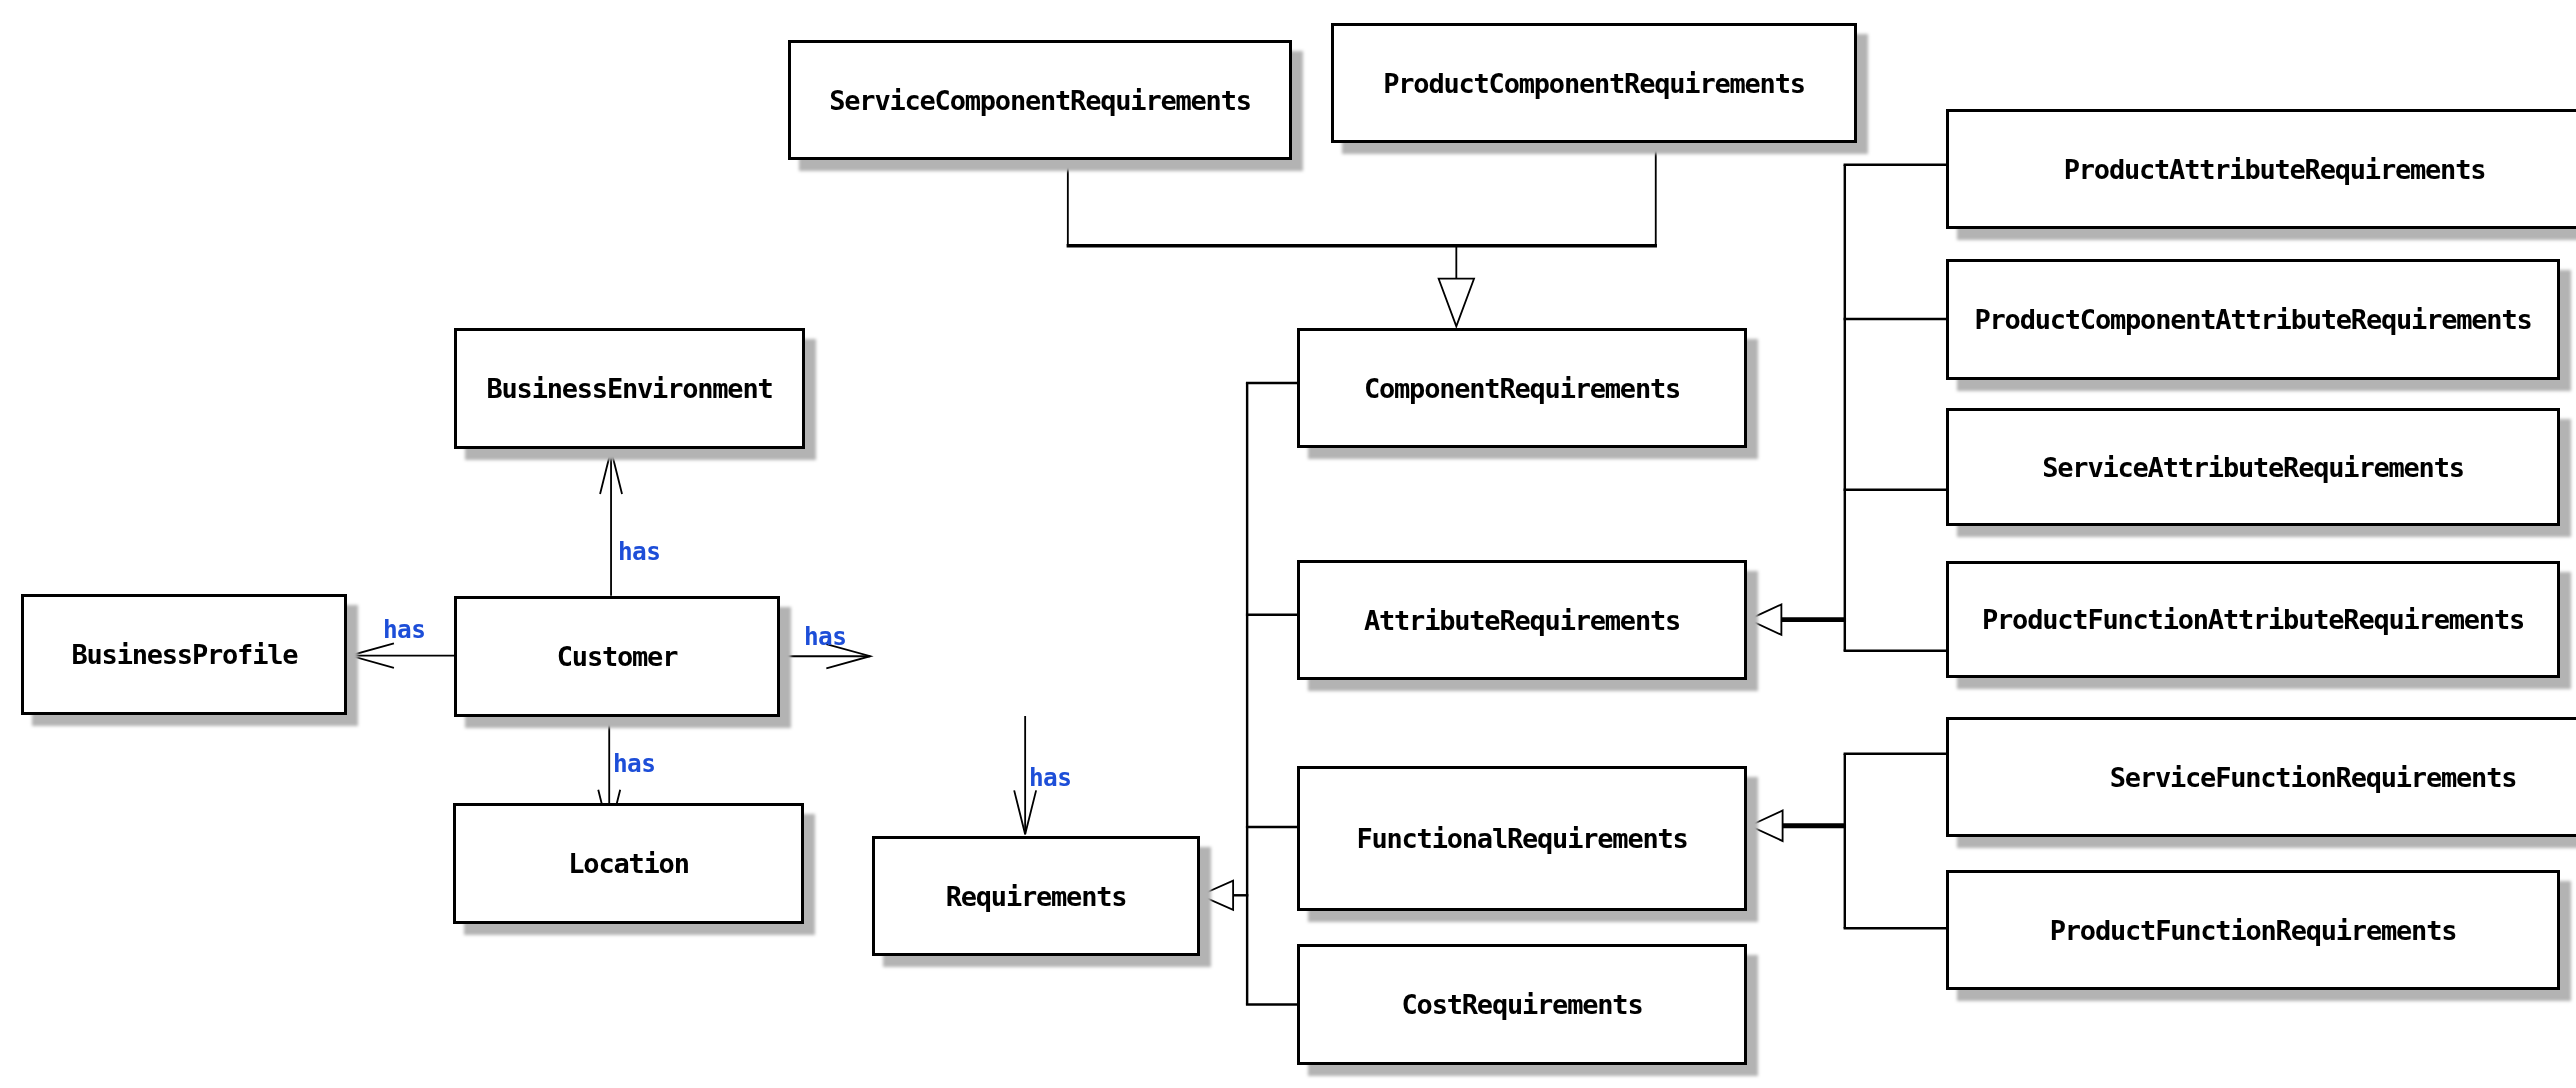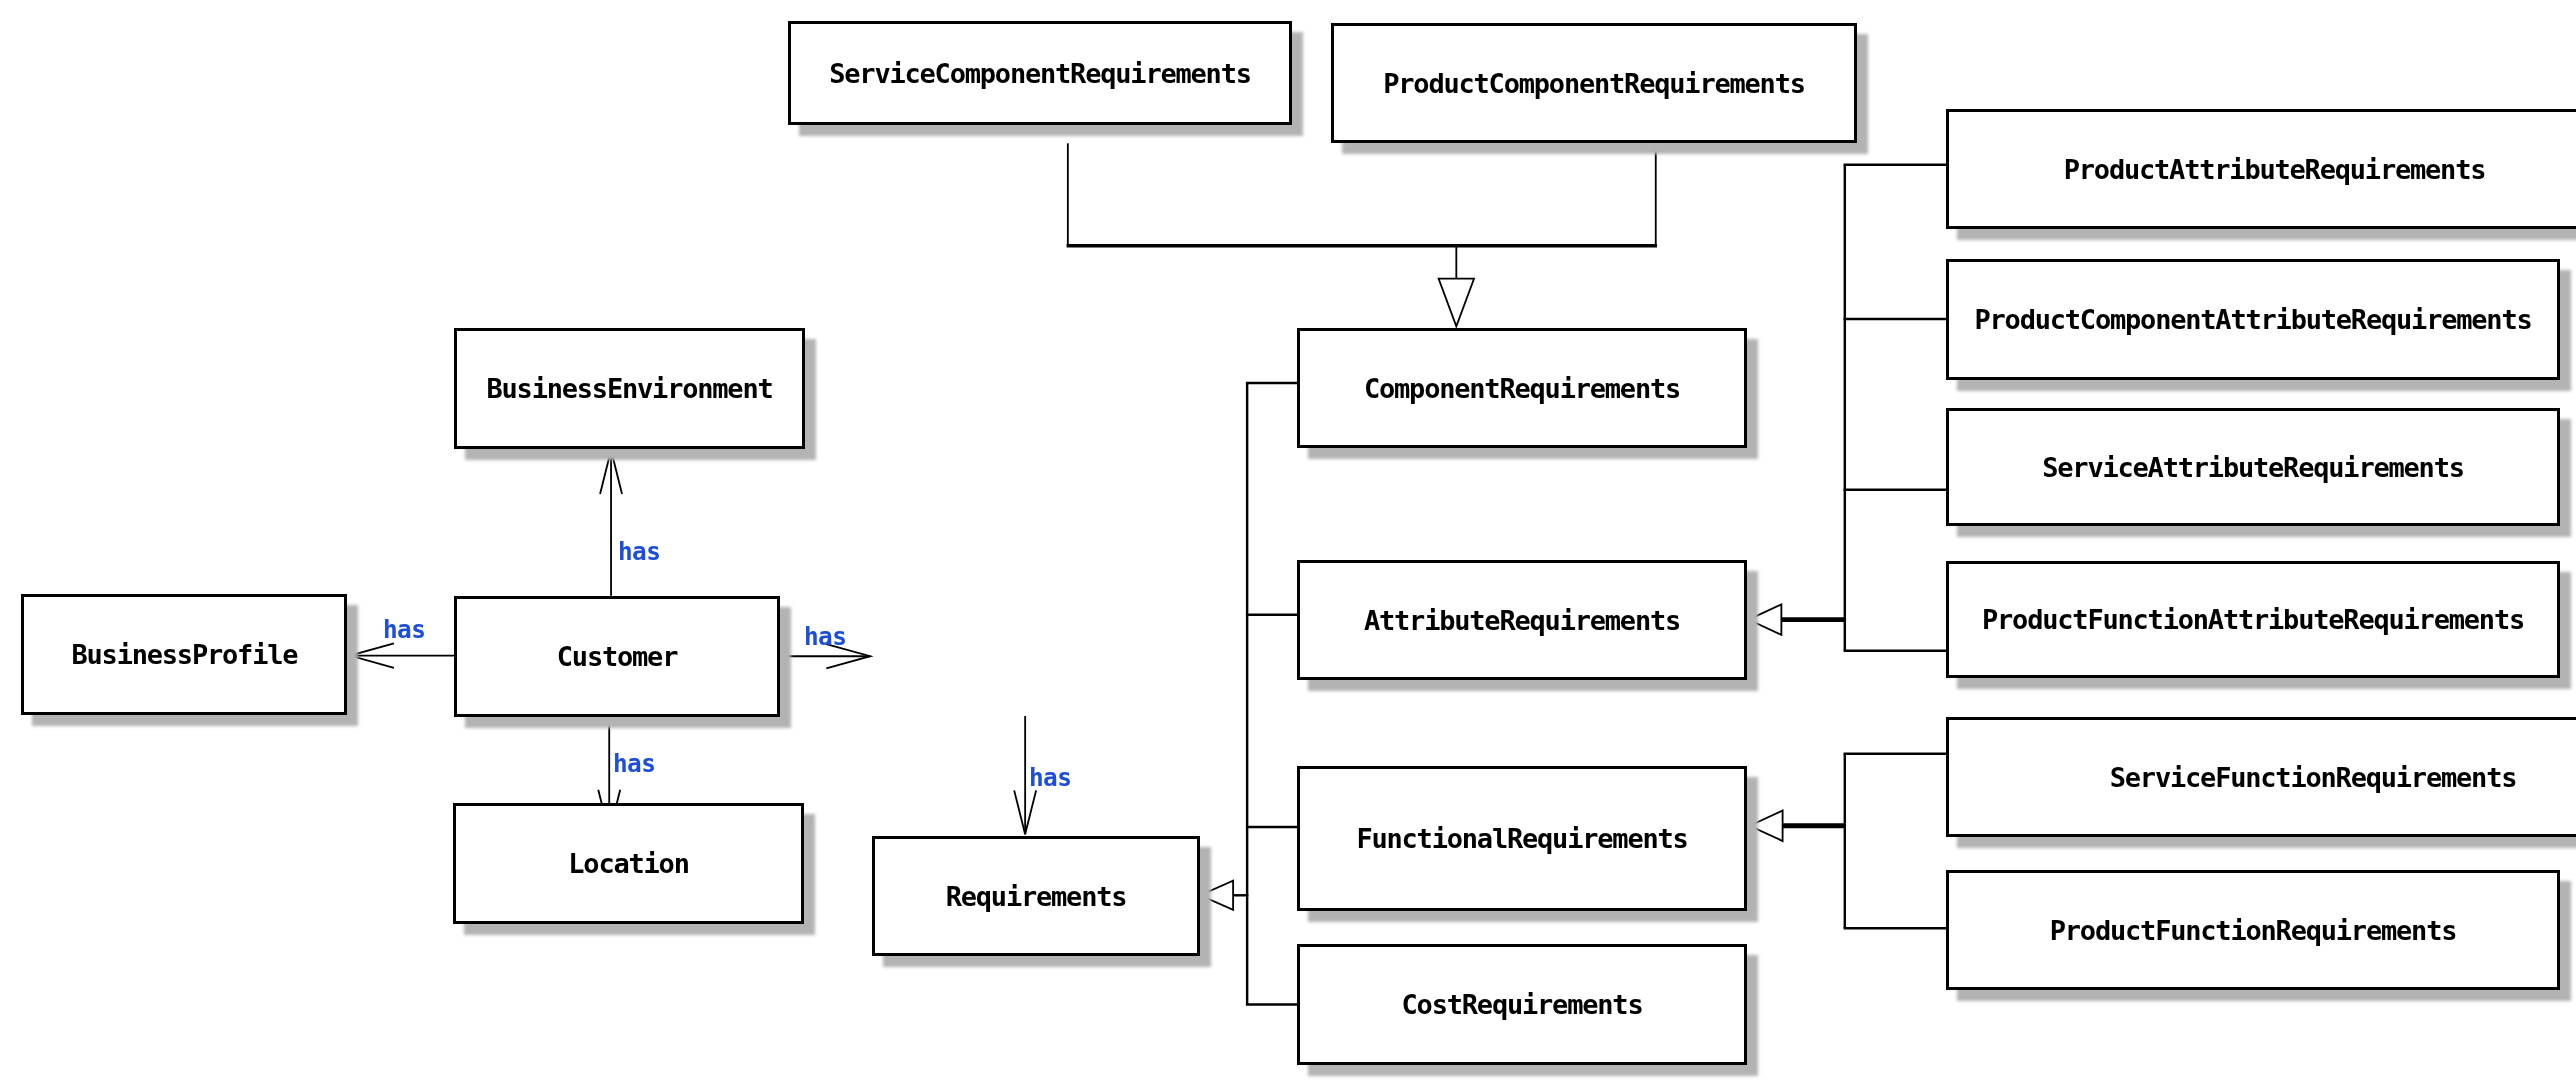--- a/index.html
+++ b/index.html
@@ -35,21 +35,21 @@
     color: #1d4ed8;
     white-space: nowrap;
   }
   
   #n-business-profile                          { left: 21.4px;   top: 594px;  width: 326px;  height: 121px; }
   #n-business-environment                      { left: 454px;  top: 328px;  width: 351px;  height: 121px; }
   #n-customer                                  { left: 454px;  top: 596px;  width: 326px;  height: 121px; }
   #n-request                                   { left: 871px; top: 595px;  width: 328px;  height: 121px; }
   #n-location                                  { left: 453px;  top: 803px; width: 351px;  height: 121px; }
   #n-requirements                              { left: 872px; top: 836px; width: 328px;  height: 120px; }
-  #n-service-component-requirements            { left: 788px; top: 21px;   width: 504px;  height: 104px; }
+  #n-service-component-requirements            { left: 788px; top: 40px;   width: 504px;  height: 120px; }
   #n-product-component-requirements            { left: 1331px; top: 23px;   width: 526px;  height: 120px; }
   #n-component-requirements                    { left: 1297px; top: 328px;  width: 450px;  height: 120px; }
   #n-attribute-requirements                    { left: 1297px; top: 560px;  width: 450px;  height: 120px; }
   #n-functional-requirements                   { left: 1297px; top: 766px; width: 450px;  height: 145px; }
   #n-cost-requirements                         { left: 1297px; top: 944px; width: 450px;  height: 121px; }
   #n-product-attribute-requirements            { left: 1946px; top: 109px;  width: 657px; height: 120px; }
   #n-product-component-attribute-requirements  { left: 1946px; top: 259px;  width: 614px; height: 121px; }
   #n-service-attribute-requirements            { left: 1946px; top: 408px;  width: 614px; height: 118px; }
   #n-product-function-attribute-requirements   { left: 1946px; top: 561px;  width: 614px; height: 117px; }
   #n-service-function-requirements             { left: 1946px; top: 717px; width: 734px; height: 120px; }

